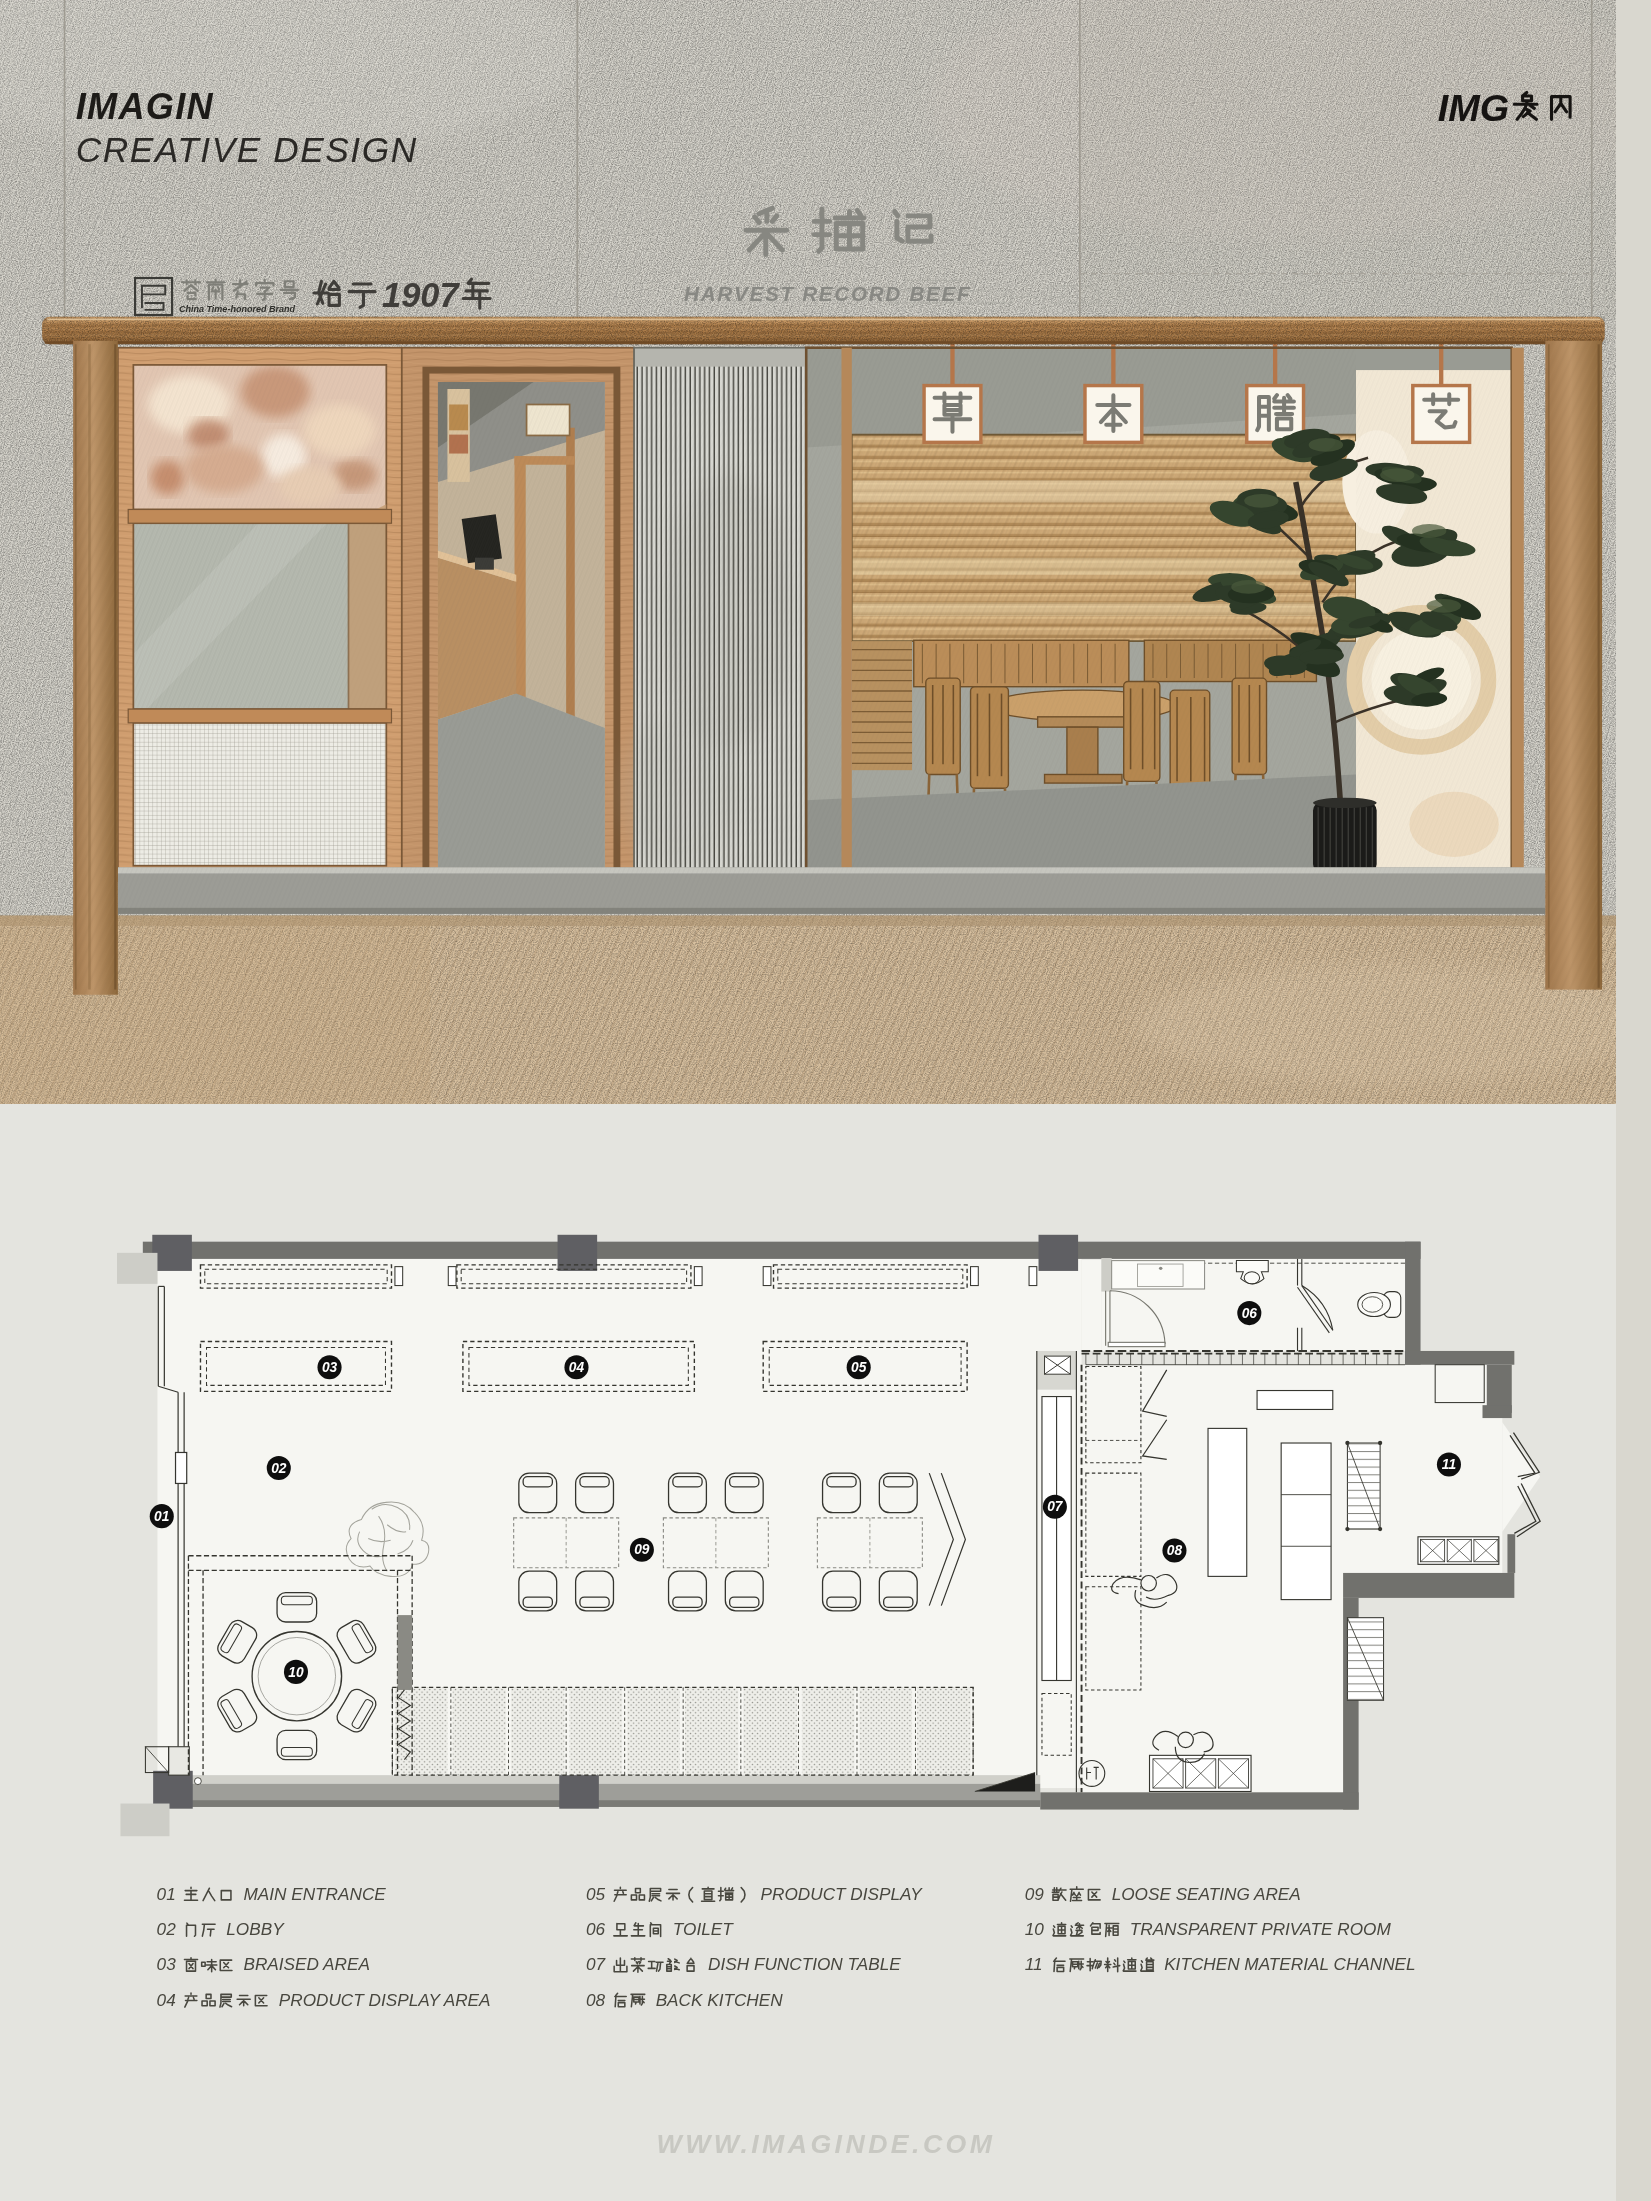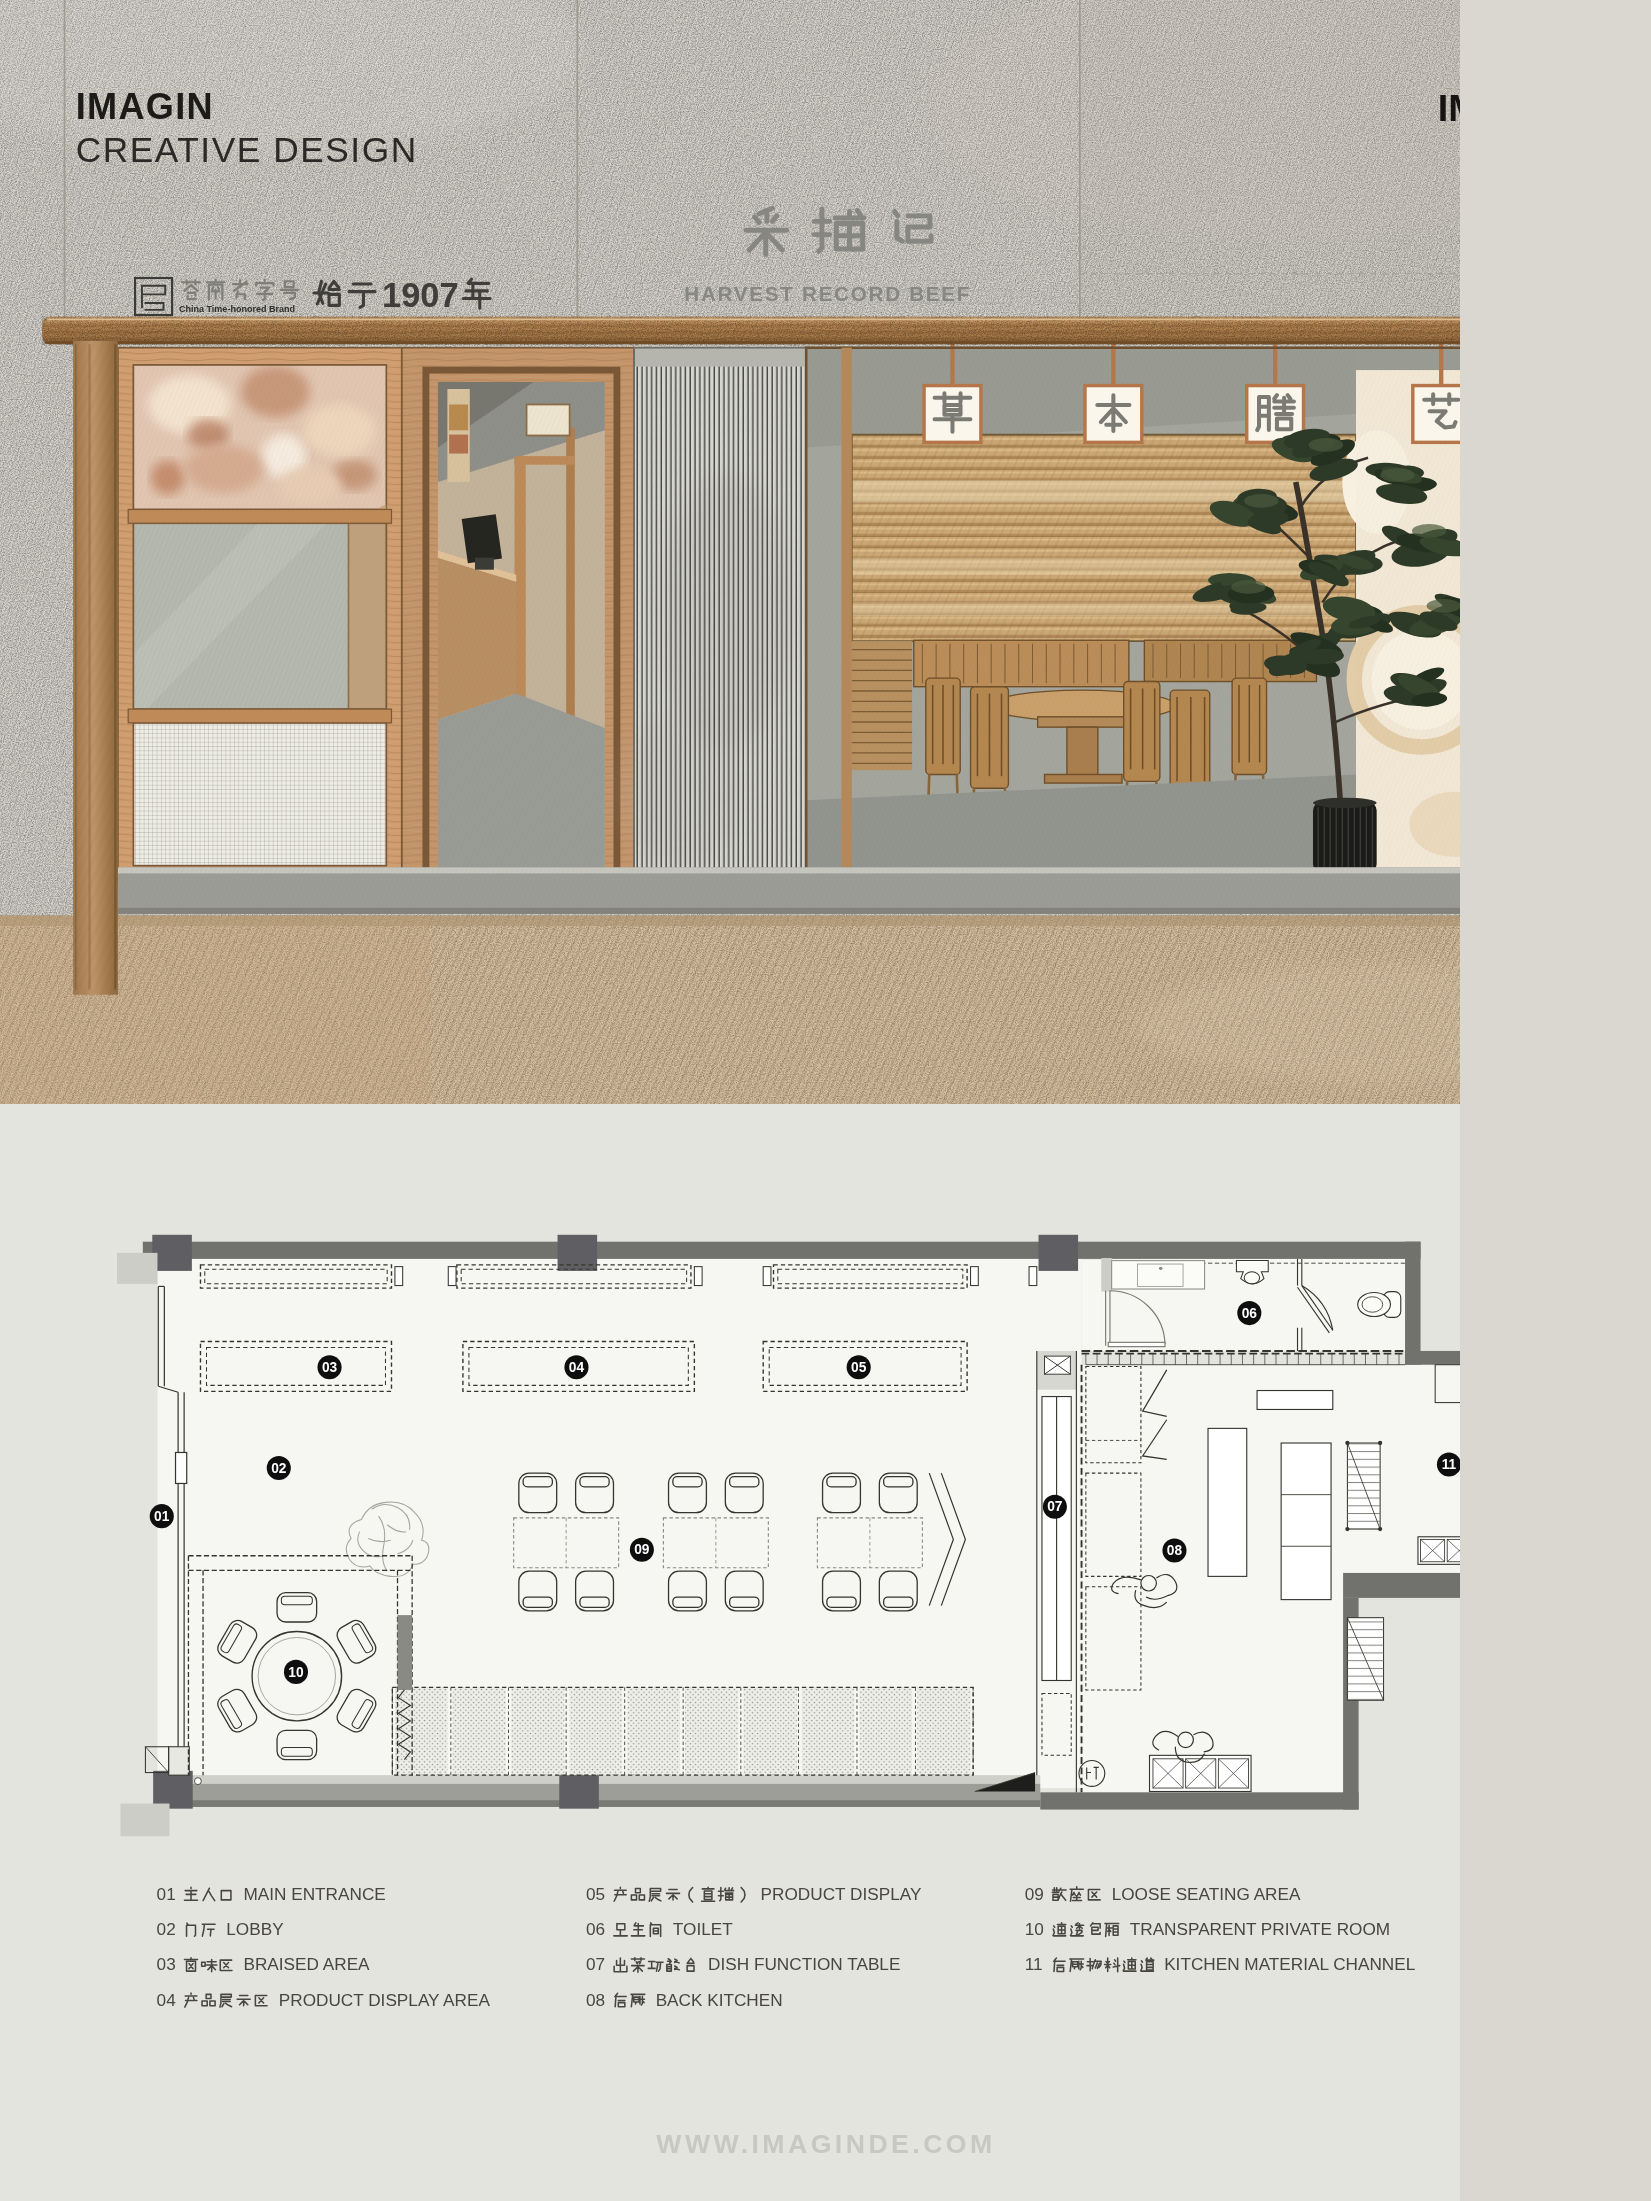--- a/index.html
+++ b/index.html
@@ -1,15 +1,15 @@
 <!DOCTYPE html>
 <html style="font-size:13.8px"><head><meta charset="utf-8">
 <style>
 html,body{margin:0;padding:0;background:#d9d7cf;}
-#page{position:relative;width:1460px;height:2202px;overflow:hidden;font-family:"Liberation Sans",sans-serif;}
+#page{position:relative;width:1616px;height:2202px;overflow:hidden;font-family:"Liberation Sans",sans-serif;font-style:italic;}
 svg{display:block;}
 </style></head>
 <body>
 <div id="page">
 <svg width="1652" height="2202" viewBox="0 0 1920 2559">
 
 <defs>
 <path id="cg4e3b" d="M50,6 L50,14 M16,26 L84,26 M22,48 L78,48 M50,26 L50,78 M12,82 L88,82" fill="none" stroke="currentColor" stroke-width="9" stroke-linecap="round" stroke-linejoin="round"></path>
 <path id="cg5165" d="M55,12 L38,45 L18,84 M52,30 L68,58 L86,84" fill="none" stroke="currentColor" stroke-width="9" stroke-linecap="round" stroke-linejoin="round"></path>
 <path id="cg53e3" d="M22,26 L78,26 L78,80 L22,80 L22,26" fill="none" stroke="currentColor" stroke-width="9" stroke-linecap="round" stroke-linejoin="round"></path>

